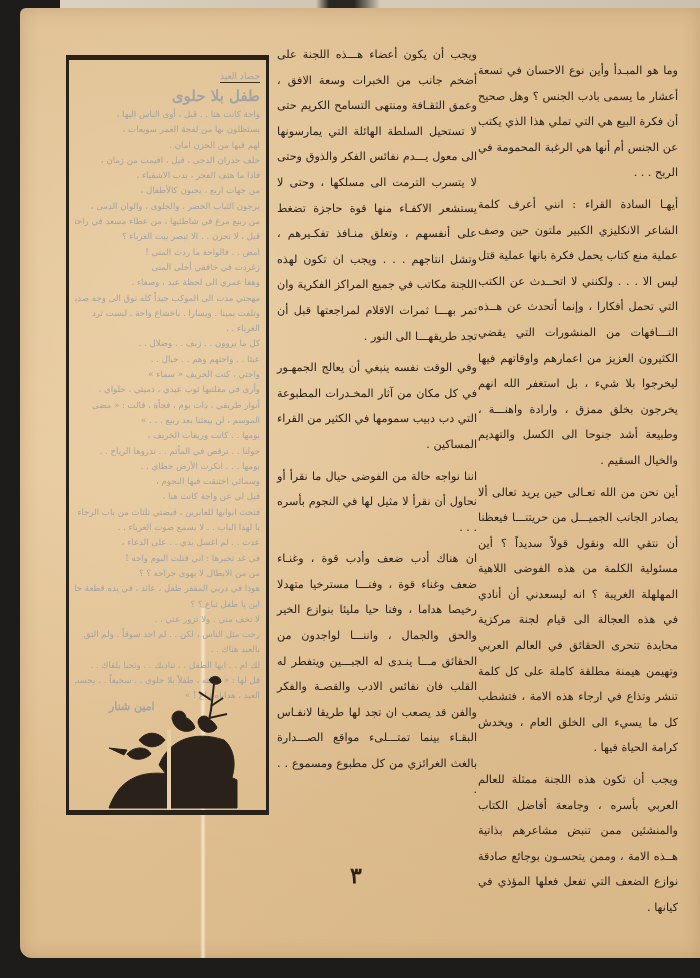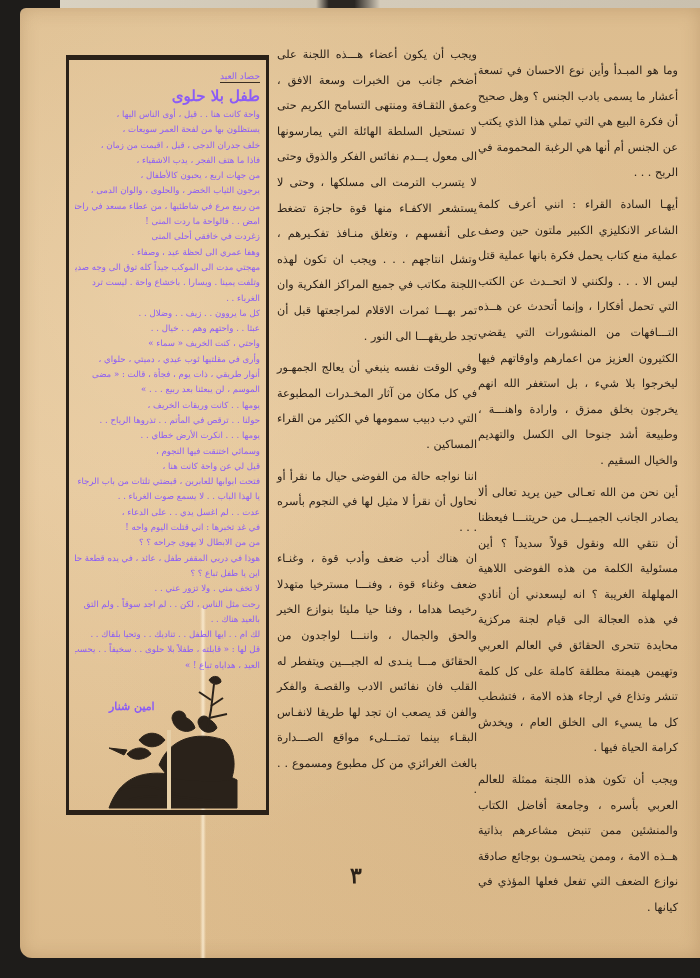--- a/index.html
+++ b/index.html
@@ -39,21 +39,21 @@
   .col-mid { left: 277px; top: 42px; width: 200px; }
 
   .poem-box {
     position: absolute; left: 66px; top: 55px; width: 203px; height: 760px;
     border-left: 3px solid #2a2118;
     border-right: 3px solid #2a2118;
     border-top: 5px solid #2a2118;
     border-bottom: 5px solid #2a2118;
     padding: 4px 6px 0 6px;
     direction: rtl;
-    color: #8b5cf6;
+    color: #a3a3a3;
     font-family: "DejaVu Serif", serif;
   }
   .section-label {
     font-size: 9px; border-bottom: 1px solid #3a2e22; display: inline-block;
     padding-bottom: 1px; margin-bottom: 2px;
   }
   .poem-title {
     text-align: right; font-size: 15px; font-weight: bold; margin: 2px 0 2px 0;
   }
   .poem-lines { font-size: 8.6px; line-height: 15.3px; text-align: right; }
@@ -77,25 +77,27 @@
 <div class="page">
   <div class="fold"></div>
 </div>
 
 <div class="poem-box">
   <div class="section-label">حصاد العيد</div>
   <div class="poem-title">طفل بلا حلوى</div>
   <div class="poem-lines">
     <div>واحة كانت هنا . . قيل ، أوى الناس اليها ،</div>
     <div>يستظلون بها من لفحة العمر سويعات ،</div>
+    <div>لهم فيها من الحزن امان .</div>
     <div>خلف جدران الدجى ، قيل ، اقيمت من زمان ،</div>
     <div>فاذا ما هتف الفجر ، يدب الاشقياء ،</div>
     <div>من جهات اربع ، يحبون كالأطفال ،</div>
     <div>يرجون الثياب الخضر ، والحلوى ، والوان الدمى ،</div>
     <div>من ربيع مرع في شاطئيها ، من عطاء مسعد في راحتيها ،</div>
+    <div>قيل ، لا تحزن . . الا تبصر بيت الغرباء ؟</div>
     <div>امض . . فالواحة ما ردت المنى !</div>
     <div>زغردت في خافقي أحلى المنى</div>
     <div>وهفا عمري الى لحظة عيد ، وصفاء .</div>
     <div>مهجتي مدت الى الموكب جيداً كله توق الى وجه صديق</div>
     <div>وتلفت يمينا . ويسارا . باخشاع واحة . ليست ترد</div>
     <div>الغرباء . .</div>
     <div>كل ما يروون . . زيف . . وضلال . .</div>
     <div>عبثا . . واحتهم وهم . . خيال . .</div>
     <div>واحتي ، كنت الخريف « سماء »</div>
     <div>وأرى في مقلتيها ثوب عيدي ، دميتي ، حلواي ،</div>

